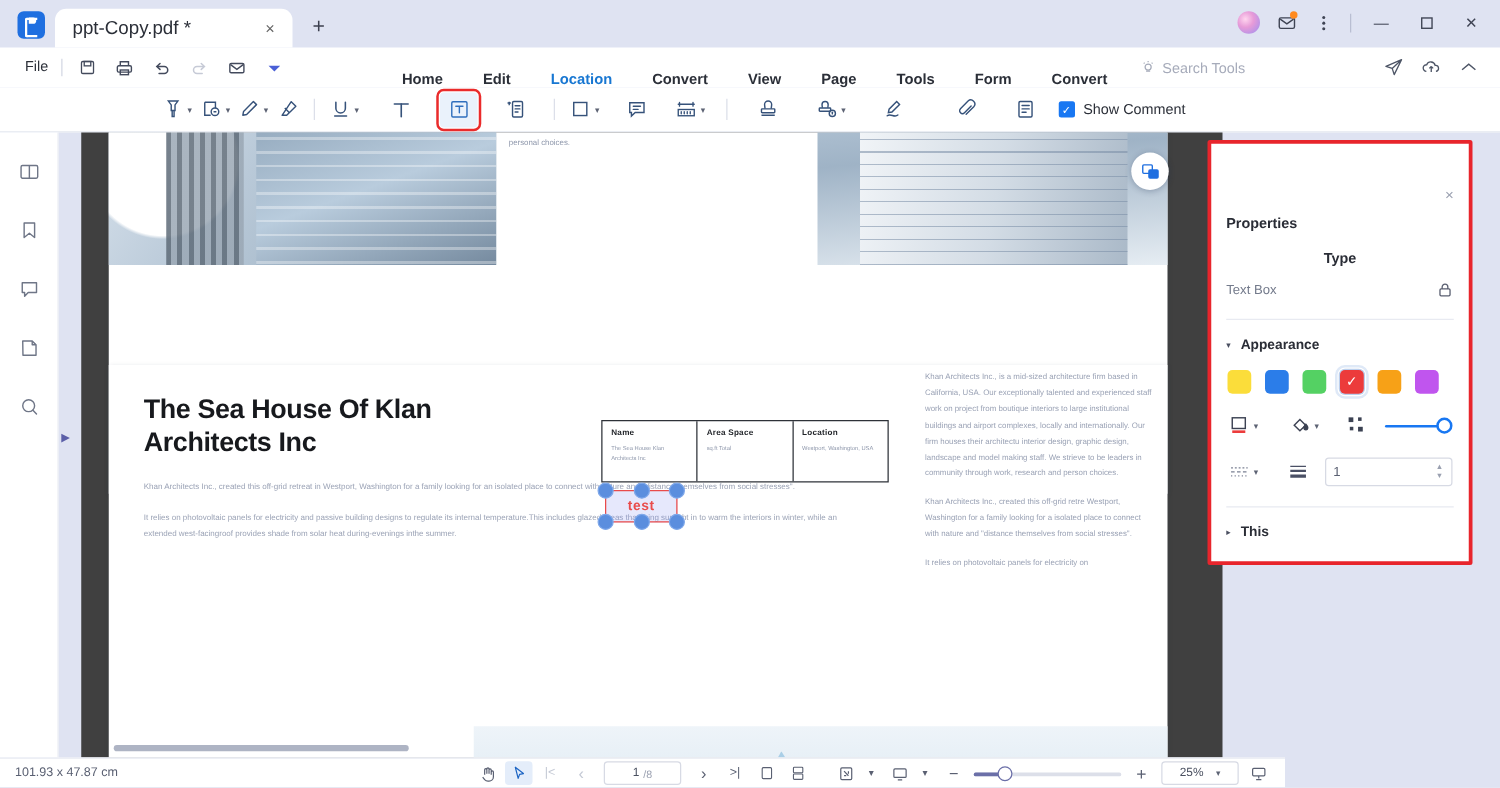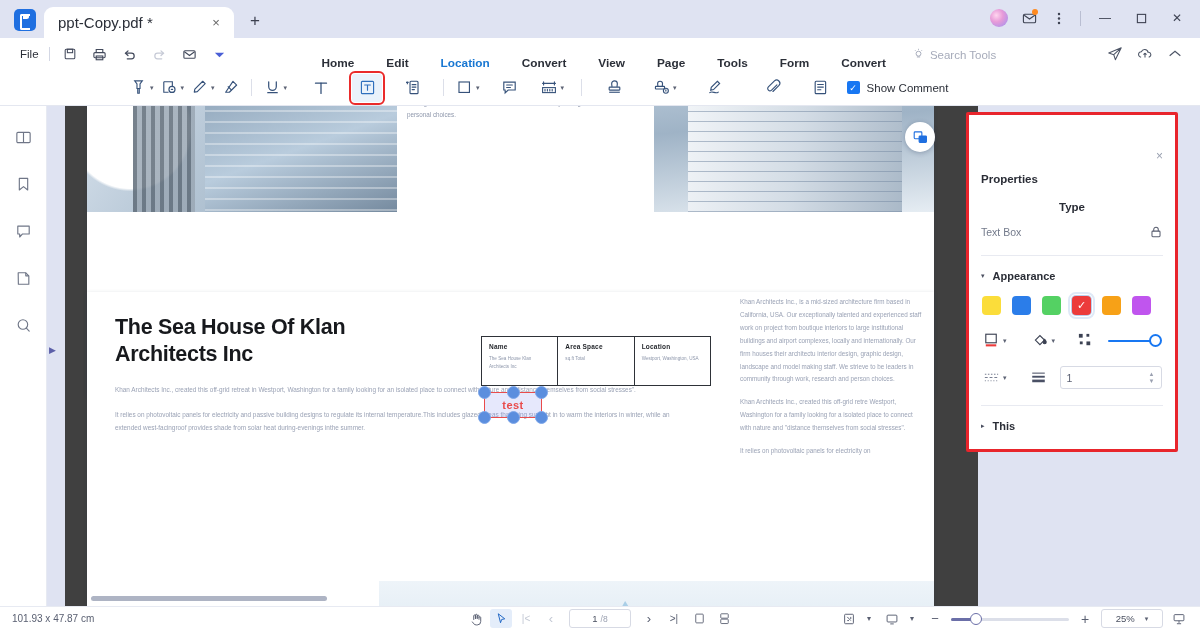--- a/index.html
+++ b/index.html
@@ -355,21 +355,21 @@
   .num-input {
     width: 102px; height: 23px; border: 1px solid #d7dae4; border-radius: 3px;
     display: flex; align-items: center; padding: 0 6px; background: #fff;
     font-size: 10.5px; color: #5a6072; cursor: text;
   }
   .spin { margin-left: auto; display: flex; flex-direction: column;
           color: #9aa0b0; font-size: 6px; line-height: 1.1; }
 
   
   .statusbar {
-    position: absolute; left: 0; bottom: 0; width: 1200px; height: 24px;
+    position: absolute; left: 0; bottom: 0; width: 1028px; height: 24px;
     background: #fff; display: flex; align-items: center;
     border-top: 1px solid #e7eaf2;
   }
   .dims { font-size: 10px; color: #5a6072; padding-left: 12px; }
   .sb-center {
     position: absolute; left: 50%; transform: translateX(-50%);
     display: flex; align-items: center; gap: 3px;
   }
   .sbi {
     width: 22px; height: 19px; display: flex; align-items: center;

